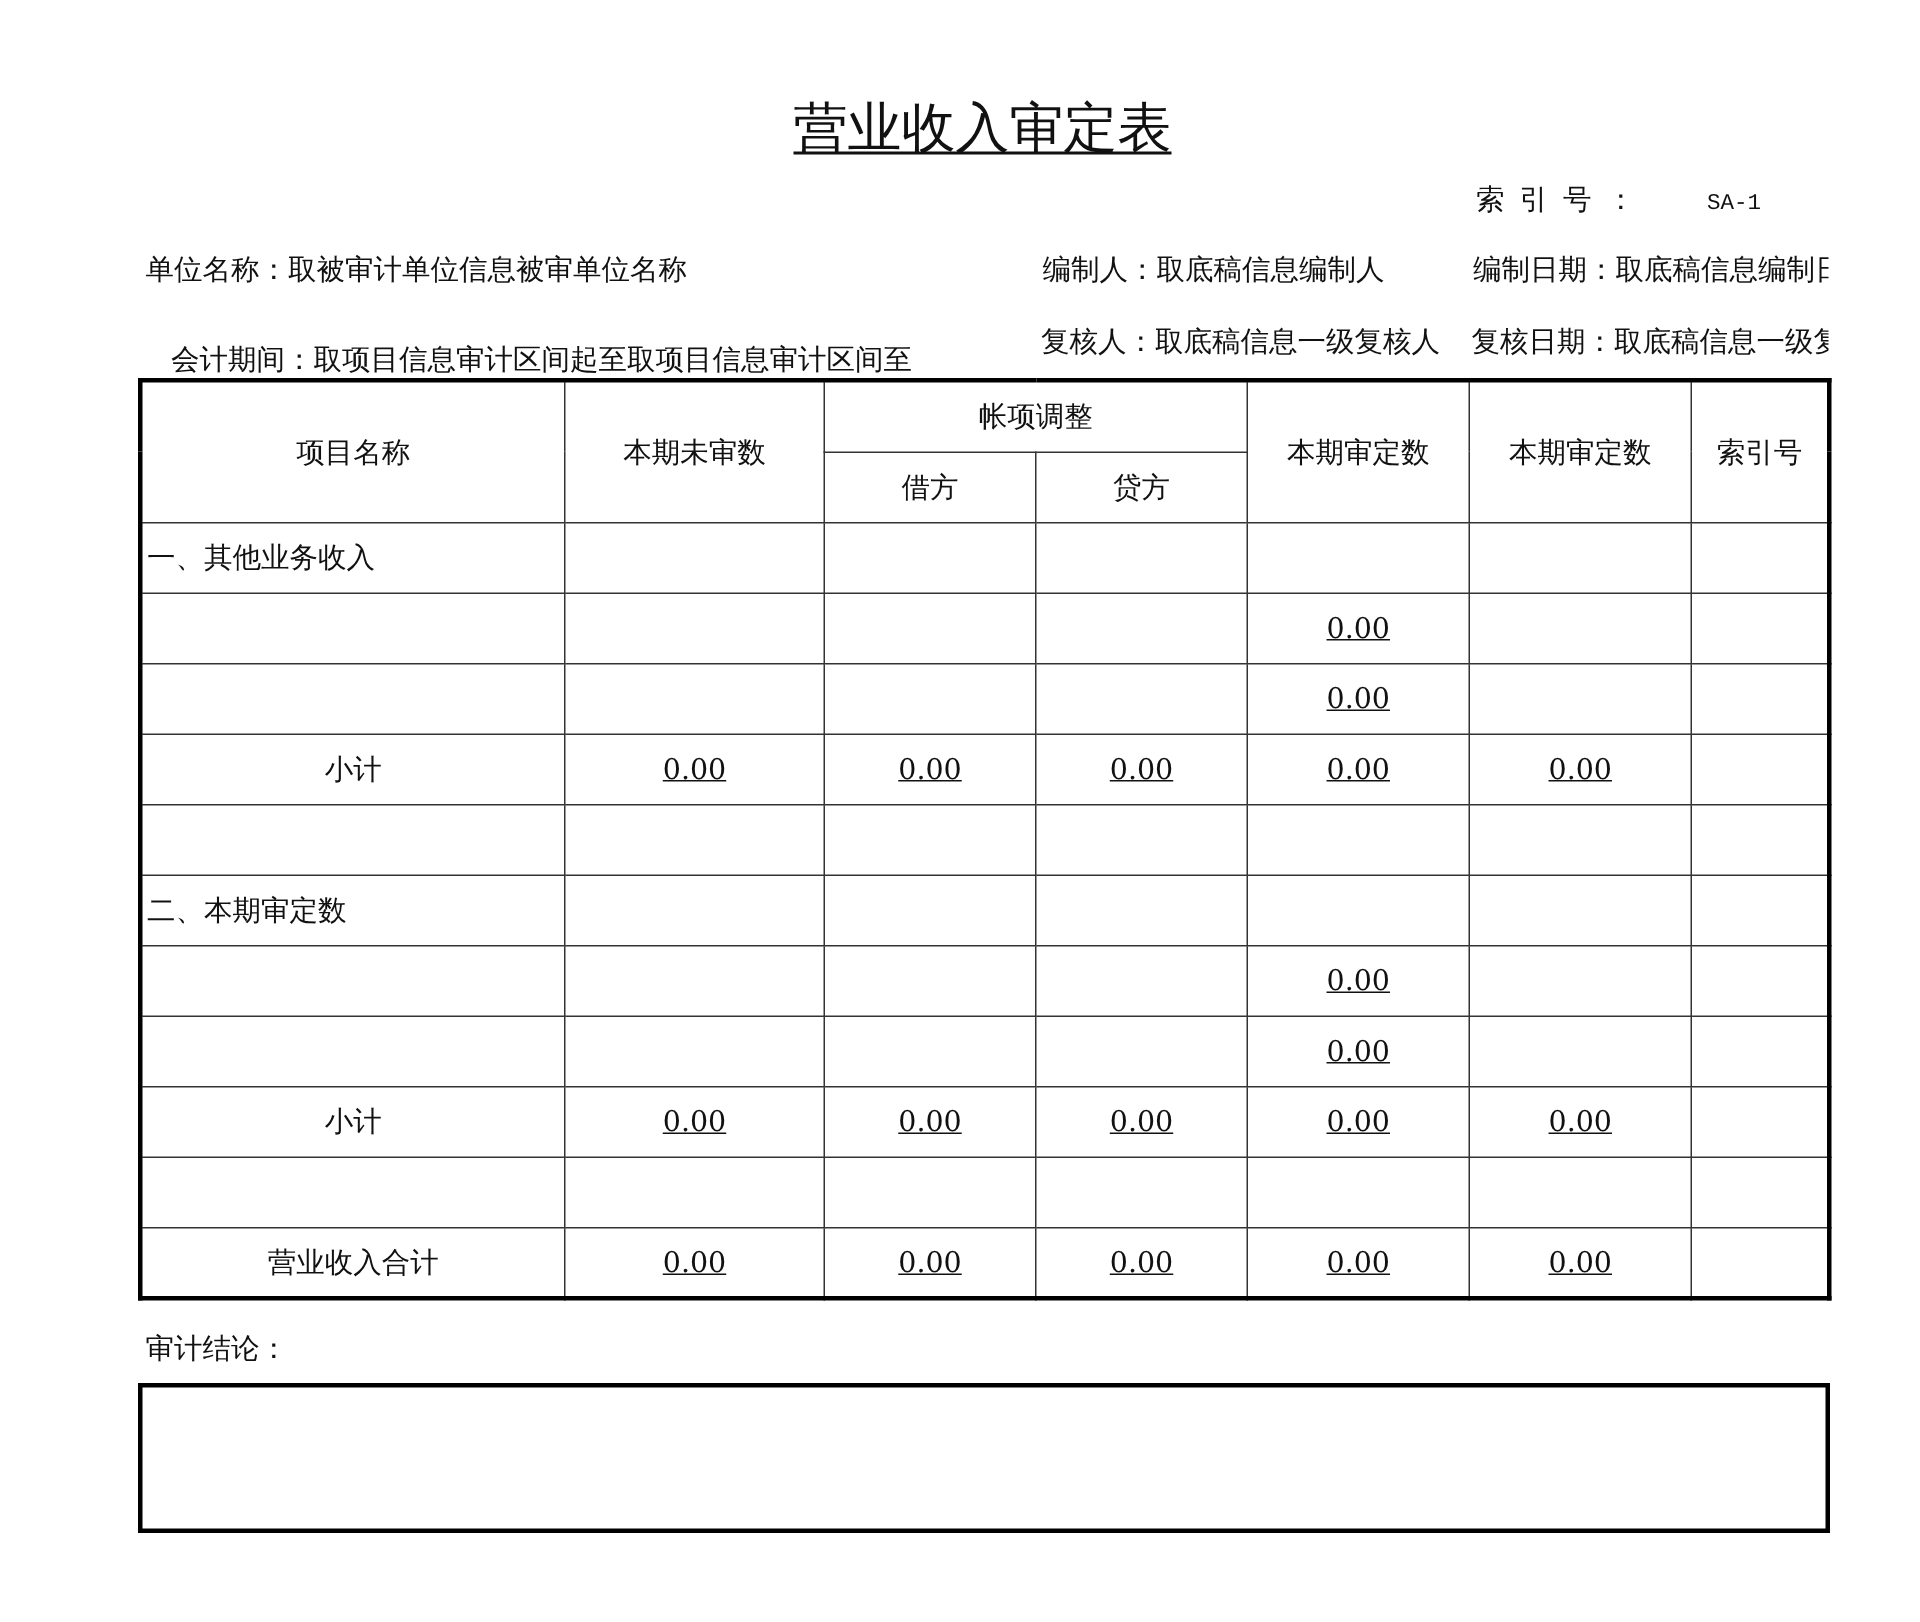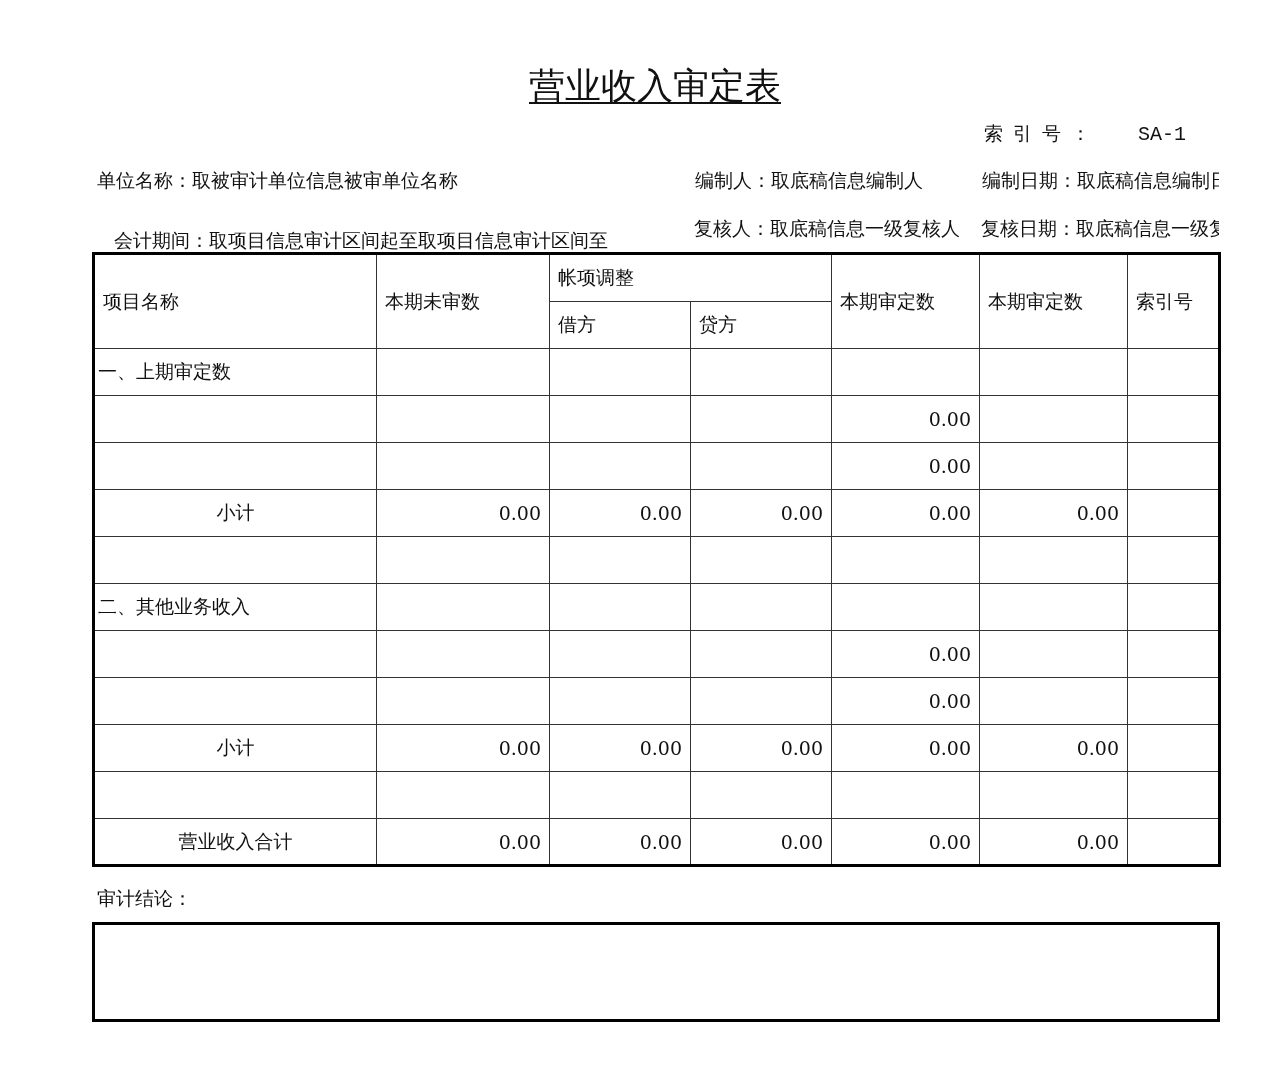--- a/index.html
+++ b/index.html
@@ -9,39 +9,39 @@
     color: #111;
   }
   .title {
     position: absolute; left: 0; width: 1310px; top: 62px;
     text-align: center; font-size: 36px; line-height: 48px;
   }
   .title span { text-decoration: underline; text-underline-offset: 4px; text-decoration-thickness: 2px; }
   .meta { position: absolute; font-size: 19px; line-height: 24px; white-space: nowrap; overflow: hidden; }
   .index-line { left: 984px; top: 121px; }
   .index-line .lbl { letter-spacing: 10px; font-family: Liberation Mono, monospace; }
-  .index-line .val { margin-left: 38px; font-family: "Liberation Mono", monospace; font-size: 20px; }
+  .index-line .val { margin-left: 38px; font-family: "Liberation Mono", monospace; font-size: 15px; }
   .unit { left: 97px; top: 168px; }
   .preparer { left: 695px; top: 168px; width: 278px; }
   .prep-date { left: 982px; top: 168px; width: 237px; }
   .period { left: 114px; top: 228px; width: 555px; }
   .reviewer { left: 694px; top: 216px; width: 287px; }
   .rev-date { left: 981px; top: 216px; width: 238px; }
 
   table.main {
     position: absolute; left: 92px; top: 252px;
     border-collapse: collapse; table-layout: fixed;
     border: 3px solid #000;
   }
   table.main td {
     border: 1px solid #333; font-size: 19px; height: 47px; padding: 0 8px;
     box-sizing: border-box; white-space: nowrap;
   }
-  table.main td.hdr { text-align: left; }
-  table.main td.num { text-align: right; }
+  table.main td.hdr { text-align: center; }
+  table.main td.num { text-align: center; text-decoration: underline; }
   table.main td.center { text-align: center; }
   table.main td.left { text-align: left; padding-left: 3px; }
 
   .conclusion-label { left: 97px; top: 888px; font-family: Liberation Mono, monospace; }
   .conclusion-box {
     position: absolute; left: 92px; top: 922px; width: 1128px; height: 100px;
     border: 3px solid #000; box-sizing: border-box;
   }
 </style>
 </head>
@@ -81,21 +81,21 @@
       <td class="hdr" rowspan="2">本期审定数</td>
       <td class="hdr" rowspan="2">索引号</td>
     </tr>
     <tr>
       <td class="hdr">借方</td>
       <td class="hdr">贷方</td>
     </tr>
   </thead>
   <tbody>
     <tr>
-      <td class="left">一、上期审定数</td>
+      <td class="left">一、其他业务收入</td>
       <td class="num"></td>
       <td class="num"></td>
       <td class="num"></td>
       <td class="num"></td>
       <td class="num"></td>
       <td class="center"></td>
     </tr>
     <tr>
       <td class="left"></td>
       <td class="num"></td>
@@ -126,21 +126,21 @@
     <tr>
       <td class="left"></td>
       <td class="num"></td>
       <td class="num"></td>
       <td class="num"></td>
       <td class="num"></td>
       <td class="num"></td>
       <td class="center"></td>
     </tr>
     <tr>
-      <td class="left">二、其他业务收入</td>
+      <td class="left">二、本期审定数</td>
       <td class="num"></td>
       <td class="num"></td>
       <td class="num"></td>
       <td class="num"></td>
       <td class="num"></td>
       <td class="center"></td>
     </tr>
     <tr>
       <td class="left"></td>
       <td class="num"></td>

